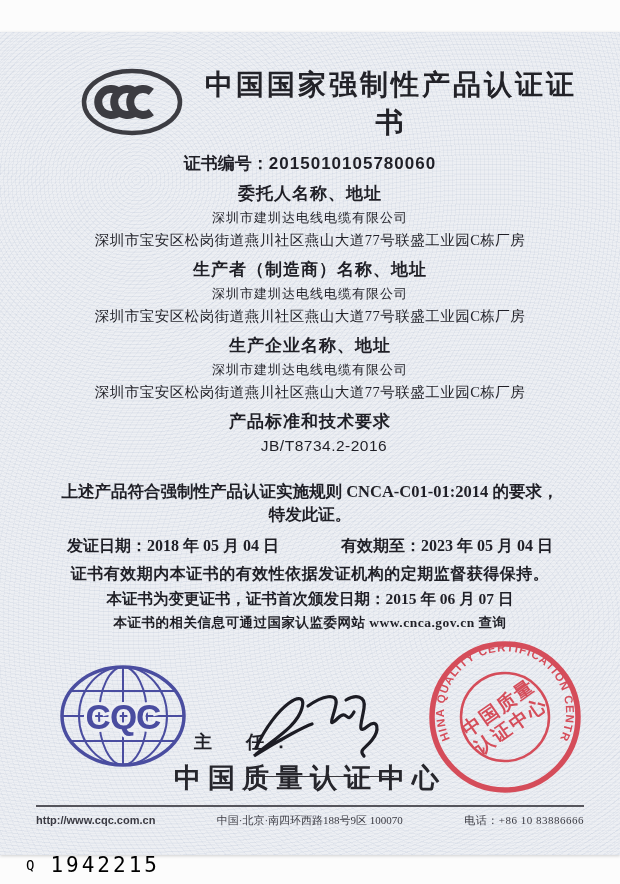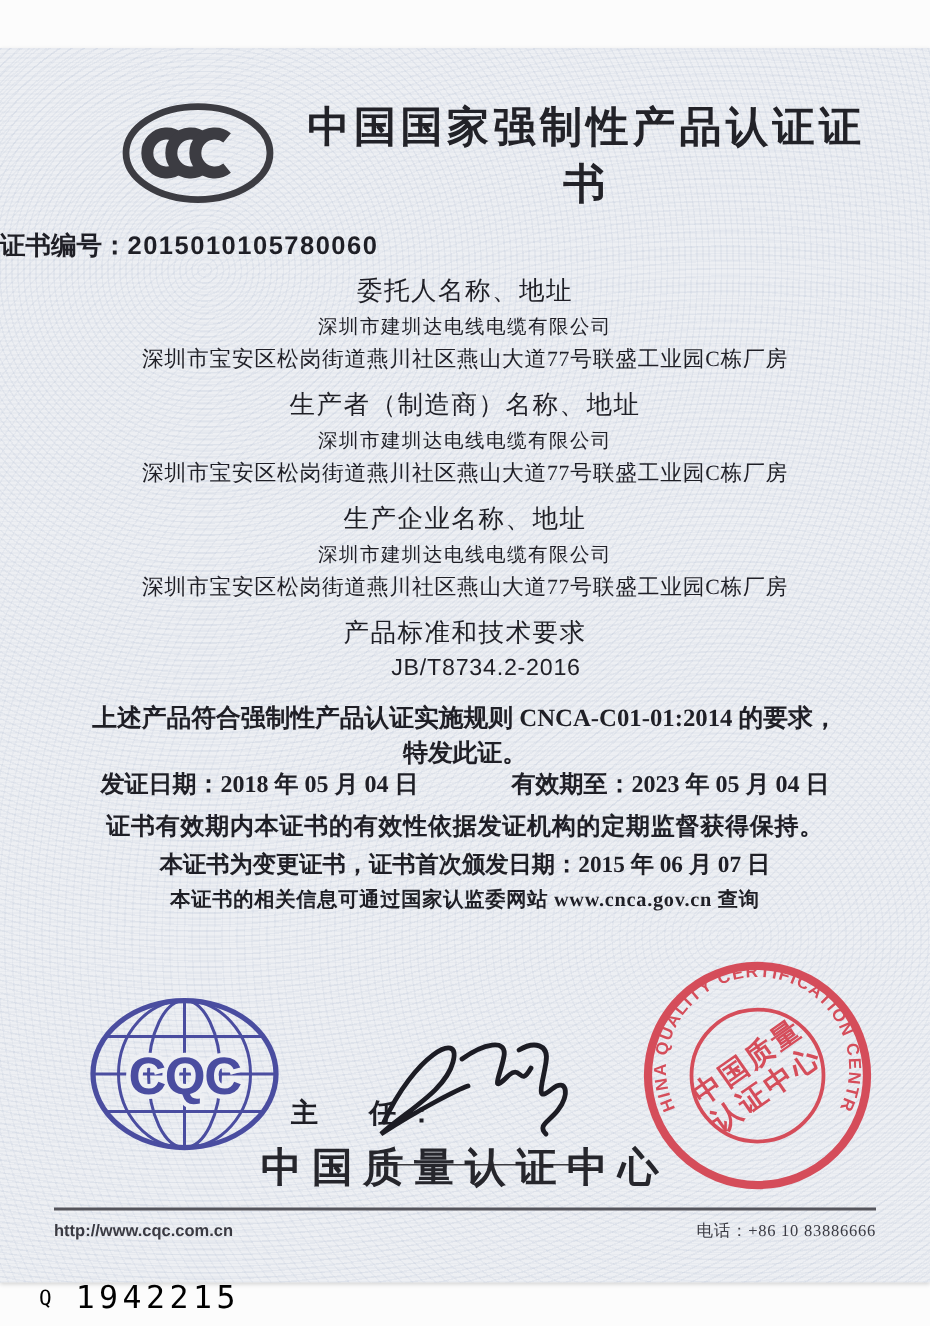--- a/index.html
+++ b/index.html
@@ -18,37 +18,37 @@
       repeating-linear-gradient(0deg, rgba(120,140,175,.05) 0 1px, transparent 1px 3px);
     box-shadow:0 1px 3px rgba(0,0,0,.18);
   }
   .header-row{display:flex;align-items:center;padding:34px 30px 0 80px;}
   .ccc-logo{flex:0 0 112px;}
   .cert-title{
     flex:1;text-align:center;font-size:28px;font-weight:700;
     letter-spacing:3px;color:#222228;
     font-family:"Liberation Sans","DejaVu Sans",sans-serif;
   }
-  .cert-no-line{margin-top:10px;font-size:17px;font-weight:700;}
+  .cert-no-line{text-align:center;margin-top:10px;font-size:17px;font-weight:700;}
   .cert-no-value{font-family:"Liberation Sans","DejaVu Sans",sans-serif;letter-spacing:1px;}
   .section{text-align:center;margin-top:7px;}
-  .sec-heading{font-size:17px;font-weight:400;line-height:24px;letter-spacing:1px;}
+  .sec-heading{font-size:17px;font-weight:700;line-height:24px;letter-spacing:1px;}
   .sec-company{font-size:13px;line-height:23px;letter-spacing:1px;}
   .sec-address{font-size:14.5px;line-height:22px;letter-spacing:.5px;}
   .sec-product-name{font-size:16px;line-height:23px;letter-spacing:1px;}
   .sec-specs{
     font-family:"Liberation Sans","DejaVu Sans",sans-serif;
     font-size:13.5px;line-height:19px;max-width:520px;margin:1px auto 0;color:#26262c;
   }
   .sec-standard{
     font-family:"Liberation Sans","DejaVu Sans",sans-serif;
     font-size:15.5px;line-height:24px;letter-spacing:.5px;margin-left:28px;
   }
-  .statement{text-align:center;margin-top:9px;font-size:16.5px;font-weight:700;line-height:23px;}
-  .dates-row{display:flex;justify-content:center;gap:62px;margin-top:0;font-size:16px;font-weight:700;}
+  .statement{text-align:center;margin-top:22px;font-size:16.5px;font-weight:700;line-height:23px;}
+  .dates-row{display:flex;justify-content:center;gap:62px;margin-top:10px;font-size:16px;font-weight:700;}
   .note-maintain{text-align:center;margin-top:7px;font-size:16px;font-weight:700;letter-spacing:.5px;}
   .note-change{text-align:center;margin-top:4px;font-size:15.5px;font-weight:700;}
   .note-info{text-align:center;margin-top:4px;font-size:13.5px;font-weight:700;letter-spacing:.5px;}
   .cqc-logo{position:absolute;left:56px;top:628px;}
   .director-block{position:absolute;left:186px;top:640px;width:200px;}
   .director-label{position:absolute;left:8px;top:58px;font-size:18px;font-weight:700;letter-spacing:8px;}
   .signature-svg{position:absolute;left:56px;top:6px;}
   .sign-line{position:absolute;left:60px;top:104px;width:148px;border-bottom:1.5px solid #3a3a40;}
   .seal{position:absolute;left:426px;top:606px;}
   .org-name{
@@ -174,20 +174,21 @@
       </g>
     </svg>
   </div>
 
   <div class="org-name">中国质量认证中心</div>
 
   <div class="footer-divider"></div>
 
   <div class="footer-row">
     <span class="footer-url">http://www.cqc.com.cn</span>
+    <span class="footer-address">中国·北京·南四环西路188号9区  100070</span>
     <span class="footer-phone">电话：+86 10 83886666</span>
   </div>
 
 </div>
 
 <div class="serial">
   <span class="serial-prefix">Q</span><span class="serial-number">1942215</span>
 </div>
 
 </body></html>

